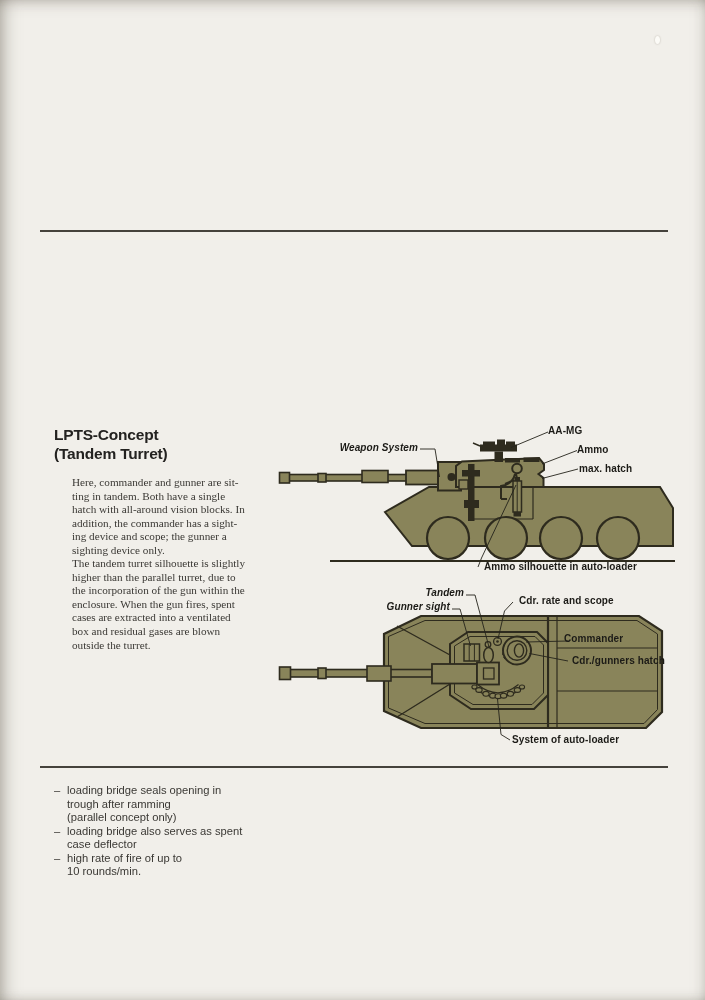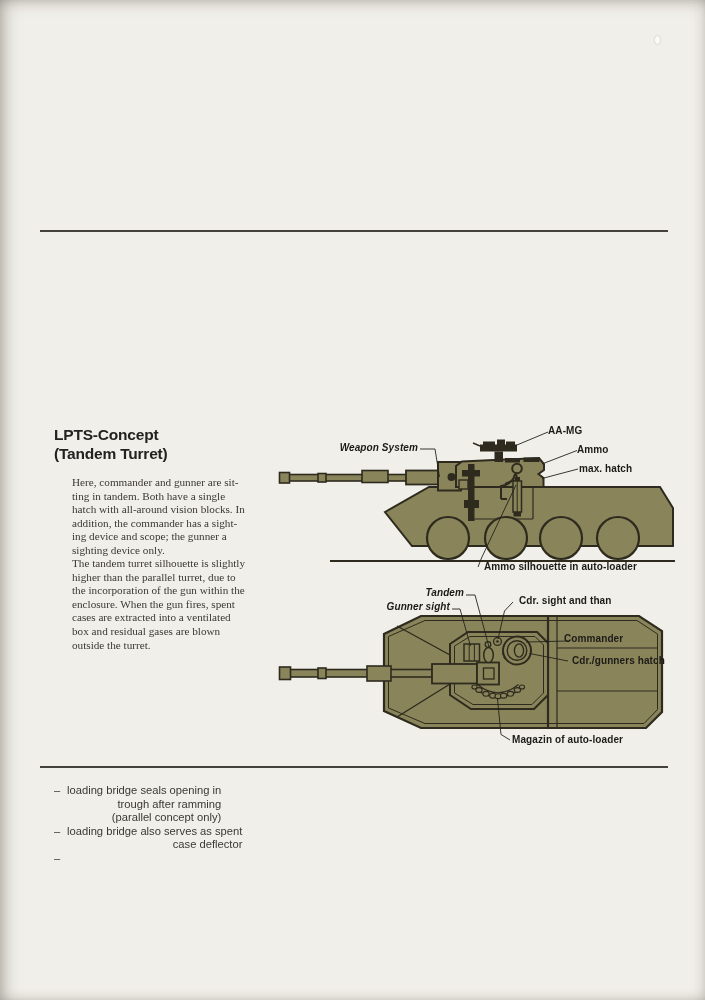--- a/index.html
+++ b/index.html
@@ -46,21 +46,21 @@
     color:#1c1b17;letter-spacing:.1px;
   }
   .lbl.ra{transform:translateX(-100%);font-style:italic;}
 
   .footnotes{
     position:absolute;left:54px;top:784px;margin:0;padding:0;list-style:none;
     font-size:11.2px;line-height:13.5px;color:#3a3834;
   }
   .footnotes li{display:flex;margin:0;padding:0;}
   .footnotes .dash{width:13px;flex:0 0 13px;}
-  .footnotes .fn{white-space:pre-line;text-align:right;}
+  .footnotes .fn{white-space:pre-line;}
 
   .speck{
     position:absolute;left:655px;top:36px;width:5px;height:8px;
     background:#fcfbf7;border-radius:50%;
     box-shadow:0 0 2px rgba(120,110,95,.45);
   }
 </style>
 </head>
 <body>
 
@@ -208,38 +208,40 @@
   </svg>
 
   <span class="lbl ra" style="left:418px;top:443px">Weapon System</span>
   <span class="lbl" style="left:548px;top:426px">AA-MG</span>
   <span class="lbl" style="left:577px;top:445px">Ammo</span>
   <span class="lbl" style="left:579px;top:464px">max. hatch</span>
   <span class="lbl" style="left:484px;top:562px">Ammo silhouette in auto-loader</span>
 
   <span class="lbl ra" style="left:464px;top:588px">Tandem</span>
   <span class="lbl ra" style="left:450px;top:602px">Gunner sight</span>
-  <span class="lbl" style="left:519px;top:596px">Cdr. sight and than</span>
+  <span class="lbl" style="left:519px;top:596px">Cdr. rate and scope</span>
   <span class="lbl" style="left:564px;top:634px">Commander</span>
   <span class="lbl" style="left:572px;top:656px">Cdr./gunners hatch</span>
-  <span class="lbl" style="left:512px;top:735px">Magazin of auto-loader</span>
+  <span class="lbl" style="left:512px;top:735px">System of auto-loader</span>
 
   <div class="rule rule-bottom"></div>
 
   <ul class="footnotes">
     <li>
       <span class="dash">–</span>
       <span class="fn">loading bridge seals opening in
 trough after ramming
 (parallel concept only)</span>
     </li>
     <li>
       <span class="dash">–</span>
       <span class="fn">loading bridge also serves as spent
 case deflector</span>
     </li>
     <li>
       <span class="dash">–</span>
+      <span class="fn">high rate of fire of up to
+10 rounds/min.</span>
     </li>
   </ul>
 
   <div class="speck"></div>
 </div>
 
 </body></html>

